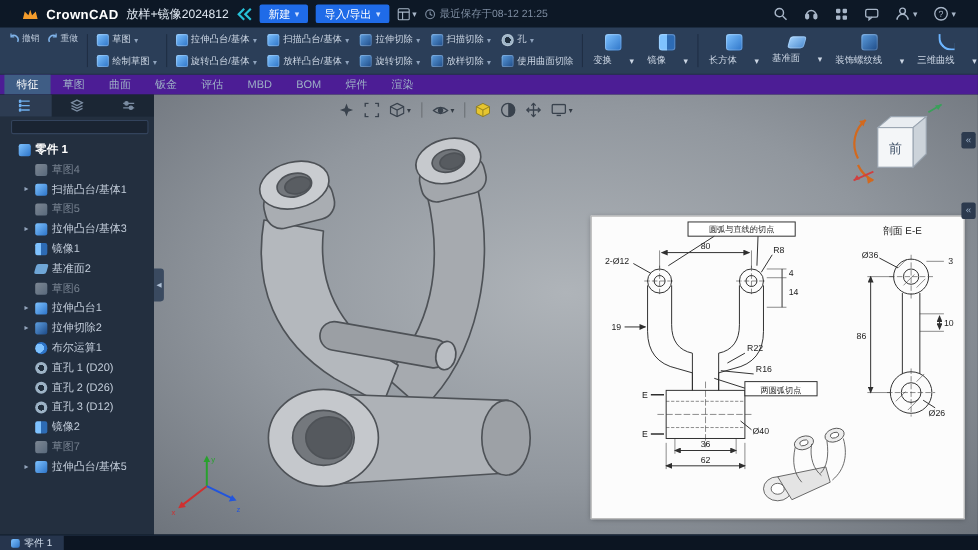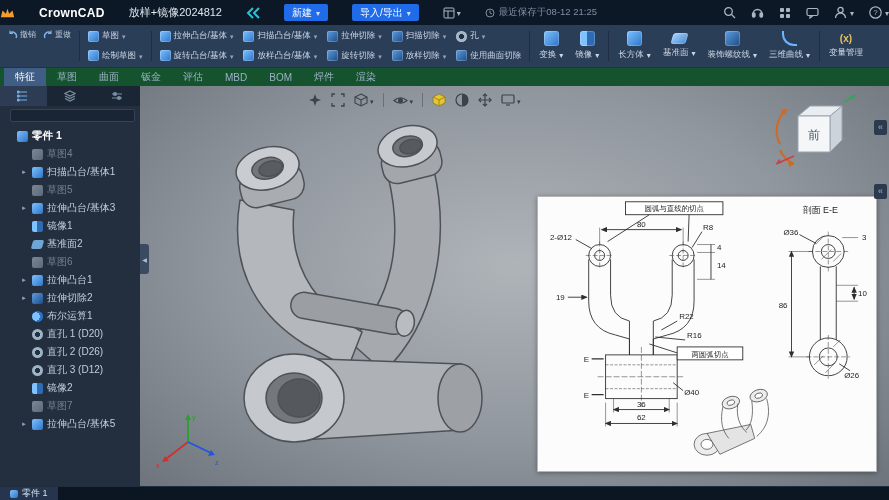--- a/index.html
+++ b/index.html
@@ -1,53 +1,53 @@
 <!DOCTYPE html>
 <html><head>
 <meta charset="utf-8">
 <style>
   *{margin:0;padding:0;box-sizing:border-box}
   html,body{width:889px;height:500px;overflow:hidden}
   body{font-family:"Liberation Sans","DejaVu Sans",sans-serif;background:#0d1826;font-size:10px}
   .app{position:relative;width:889px;height:500px;overflow:hidden}
 
   
-  .titlebar{position:absolute;top:0;left:0;right:0;height:25px;background:#0d1826;display:flex;align-items:center;gap:24px;padding:0 0;color:#e3ebf5}
+  .titlebar{position:absolute;top:0;left:0;right:0;height:25px;background:#0d1826;display:flex;align-items:center;gap:7px;padding:0 20px;color:#e3ebf5}
   .appname{font-size:12px;font-weight:bold;letter-spacing:.3px;color:#fff}
   .doctitle{font-size:11px;color:#dfe7f1;margin-left:0;white-space:nowrap}
   .tb-btn{border:none;background:#1f6be8;color:#fff;font-size:10px;height:17px;padding:0 8px;border-radius:2px;display:flex;align-items:center;gap:4px;cursor:pointer;white-space:nowrap;font-family:inherit}
   .caret::after{content:"▾";font-size:8px;line-height:1}
   .tb-btn .caret::after{color:#cfe0ff}
   .ico{display:inline-flex;align-items:center;justify-content:center}
   .ico svg{display:block}
   .savestat{display:flex;align-items:center;gap:4px;color:#7f8ea2;font-size:9.5px;white-space:nowrap}
   .tb-right{margin-left:auto;display:flex;align-items:center;gap:15px}
   .tb-right .grp{display:flex;align-items:center;gap:3px;color:#a8b6c8}
 
   
   .ribbon{position:absolute;top:25px;left:0;right:0;height:43px;background:#2b3e58;display:flex;align-items:stretch;padding:2px 4px;gap:2px;border-bottom:1px solid #223248}
   .rsep{width:1px;background:#1f2e44;margin:4px 2px;flex:none}
   .pair-col{display:flex;flex-direction:column;justify-content:center;gap:1px}
   .rbtn{display:flex;align-items:center;gap:3px;height:19px;padding:0 4px;font-size:8.5px;color:#ccd6e4;white-space:nowrap;background:none;border:none;cursor:pointer;font-family:inherit}
   .rbtn .caret::after{color:#8fa3bd;font-size:7px}
   .tall-btn{display:flex;flex-direction:column;align-items:center;justify-content:center;gap:3px;padding:0 5px;font-size:8.5px;color:#ccd6e4;white-space:nowrap;background:none;border:none;cursor:pointer;font-family:inherit}
-  .tall-btn .lbl{display:flex;align-items:center;gap:3px}
+  .tall-btn .lbl{display:flex;align-items:center;gap:16px}
   .fic{width:11px;height:11px;border-radius:2px;flex:none;background:linear-gradient(135deg,#7ec2ff 0%,#2d74c8 100%);box-shadow:inset 0 0 0 1px rgba(255,255,255,.22)}
   .fic-lg{width:15px;height:15px;border-radius:3px;background:linear-gradient(135deg,#7ec2ff 0%,#2d74c8 100%);box-shadow:inset 0 0 0 1px rgba(255,255,255,.22)}
   .fic.cut,.fic-lg.cut{background:linear-gradient(135deg,#5e9fe0,#1d4a86)}
   .fic.hole{border-radius:50%;background:radial-gradient(circle,#22303f 0 35%,#9db3c6 36%)}
   .fic-lg.plane{transform:skewX(-16deg);height:11px;background:linear-gradient(135deg,#a5d4ff,#4e8cd0)}
   .fic-lg.mirror{background:linear-gradient(90deg,#7ec2ff 0 50%,#2d6bb4 50% 100%)}
   .fic-lg.curve{background:none;box-shadow:none;border:none;border-bottom:2px solid #6db5ff;border-left:2px solid #6db5ff;border-bottom-left-radius:12px;border-radius:0 0 0 12px}
   .varx{color:#e8c35a;font-weight:bold;font-size:10px;line-height:1}
   .undo-col{display:flex;flex-direction:row;justify-content:center;gap:3px;padding:0 2px}
   .undo-col .rbtn{height:14px;font-size:8px;gap:2px;padding:0 2px;color:#b9c6d7}
 
   
-  .tabstrip{position:absolute;top:68px;left:0;right:0;height:18px;background:#14532d;display:flex;align-items:stretch;padding-left:4px}
+  .tabstrip{position:absolute;top:68px;left:0;right:0;height:18px;background:#4c1d95;display:flex;align-items:stretch;padding-left:4px}
   .tab{padding:0 11px;font-size:10px;color:#9db0c6;display:flex;align-items:center;cursor:pointer;white-space:nowrap}
   .tab.active{background:#3f5d85;color:#fff}
 
   
   .treepanel{position:absolute;top:86px;left:0;width:140px;bottom:14px;background:#232f3f;display:flex;flex-direction:column;overflow:hidden}
   .ptabs{display:flex;height:20px;background:#1b2634;flex:none}
   .ptab{flex:1;display:flex;align-items:center;justify-content:center;cursor:pointer}
   .ptab.active{background:#2d3c52}
   .filterrow{display:flex;align-items:center;gap:4px;padding:3px 6px;flex:none}
   .filterinput{flex:1;height:13px;background:#1a2432;border:1px solid #33435c;border-radius:2px;outline:none;color:#cfe;font-size:9px;padding:0 3px}

